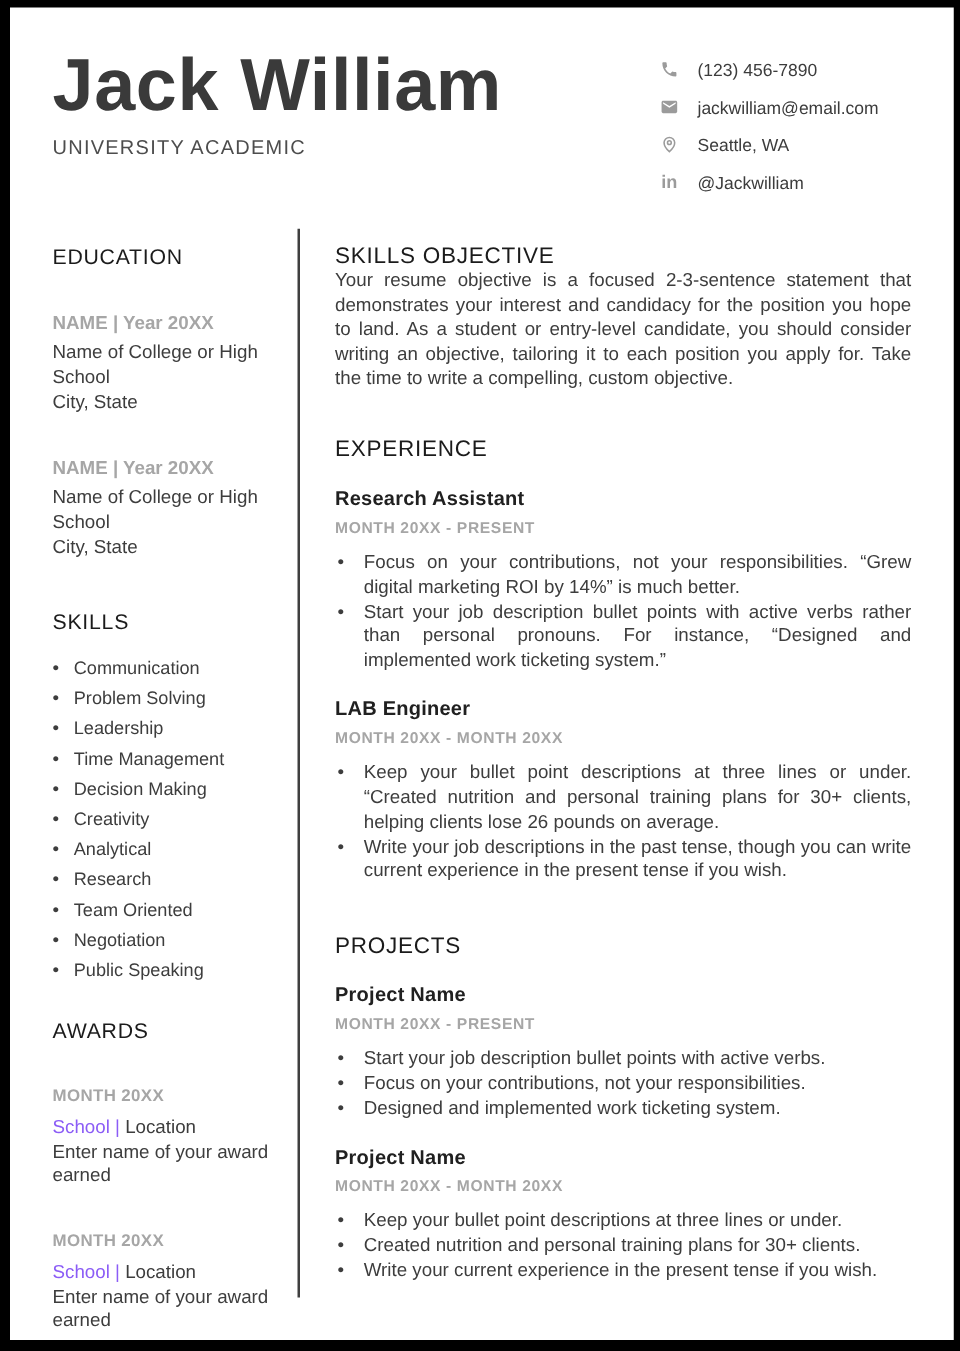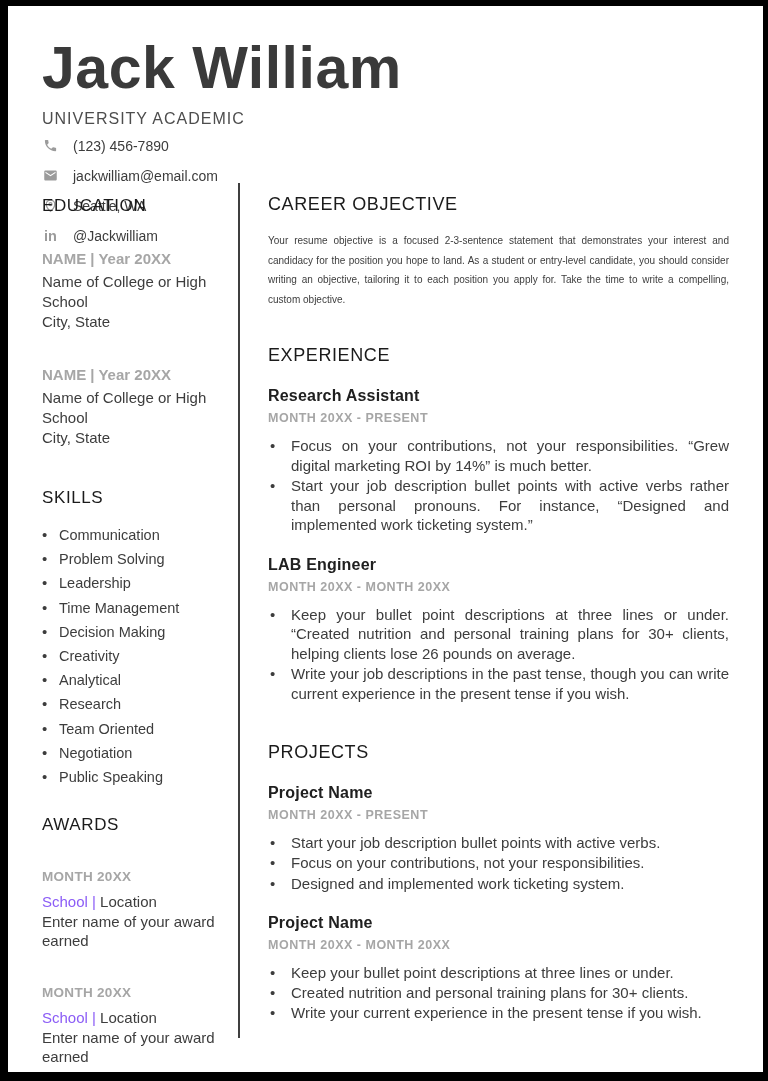--- a/index.html
+++ b/index.html
@@ -16,21 +16,20 @@
     border: solid #000;
     border-width: 6px 5px 9px 8px;
     overflow: hidden;
   }
 
   
   .header {
     display: flex; justify-content: space-between; align-items: flex-start;
     padding: 32px 38px 0 34px;
     height: 177px;
-    flex-direction: column;
   }
   .name {
     font-size: 59px; font-weight: 700; color: #3a3a3a;
     letter-spacing: 0.5px; line-height: 1.02; white-space: nowrap;
   }
   .job-title {
     font-size: 16px; color: #4d4d4d; letter-spacing: 1px; margin-top: 12px;
   }
   .contact { margin-top: 9px; display: flex; flex-direction: column; gap: 13px; min-width: 198px; }
   .contact-row { display: flex; align-items: center; gap: 14px; font-size: 14px; color: #3c3c3c; }
@@ -75,22 +74,21 @@
   .awards-heading { margin-bottom: 16px; }
   .award-entry { margin-bottom: 22px; }
   .award-date { font-size: 13.5px; letter-spacing: 0.3px; margin-bottom: 8px; }
   .award-school-line { font-size: 15px; line-height: 20px; }
   .award-school { font-weight: 400; color: #8b5cf6; margin-top: 36px; }
   .award-location { color: #3d3d3d; }
   .award-desc { font-size: 15px; line-height: 19.5px; color: #3d3d3d; }
 
   
   .objective-text {
-    margin-top: 16px;
-    font-size: 10px; line-height: 19.6px; color: #3d3d3d;
+    font-size: 15px; line-height: 19.6px; color: #3d3d3d;
     text-align: justify;
   }
   .experience-section { margin-top: 36px; }
   .projects-section { margin-top: 39px; }
 
   .job { margin-top: 21px; }
   .job-name { font-size: 16px; font-weight: 700; color: #202020; letter-spacing: 0.2px; }
   .job-dates { font-size: 12.5px; letter-spacing: 0.5px; margin-top: 6px; }
   .job-bullets { list-style: none; margin-top: 11px; }
   .job-bullets li {
@@ -205,21 +203,21 @@
           <div class="award-desc">Enter name of your award earned</div>
         </div>
       </div>
     </div>
 
     <div class="divider"></div>
 
     <div class="content">
 
       <div>
-        <div class="main-heading">CAREER OBJECTIVE</div>
+        <div class="main-heading">SKILLS OBJECTIVE</div>
         <p class="objective-text">Your resume objective is a focused 2-3-sentence statement that demonstrates your interest and candidacy for the position you hope to land. As a student or entry-level candidate, you should consider writing an objective, tailoring it to each position you apply for. Take the time to write a compelling, custom objective.</p>
       </div>
 
       <div class="experience-section">
         <div class="main-heading">EXPERIENCE</div>
 
         <div class="job">
           <div class="job-name">Research Assistant</div>
           <div class="gray-meta job-dates">MONTH 20XX - PRESENT</div>
           <ul class="job-bullets">

